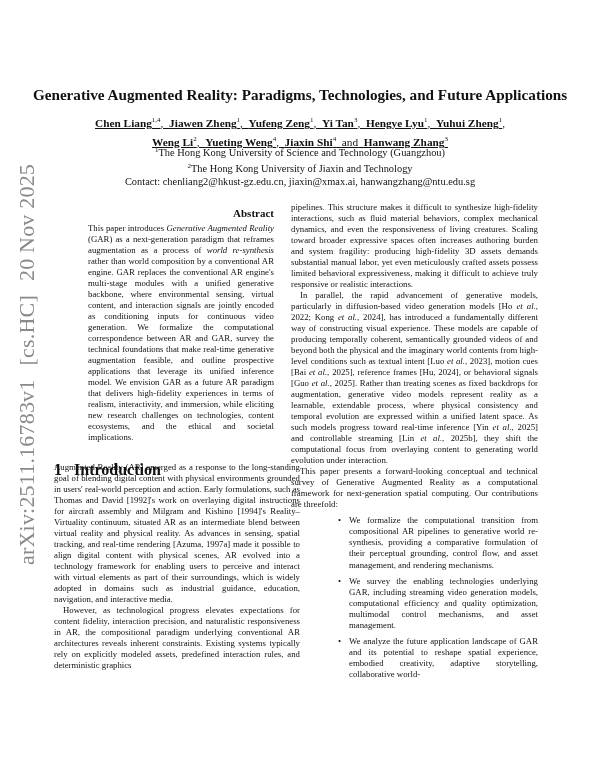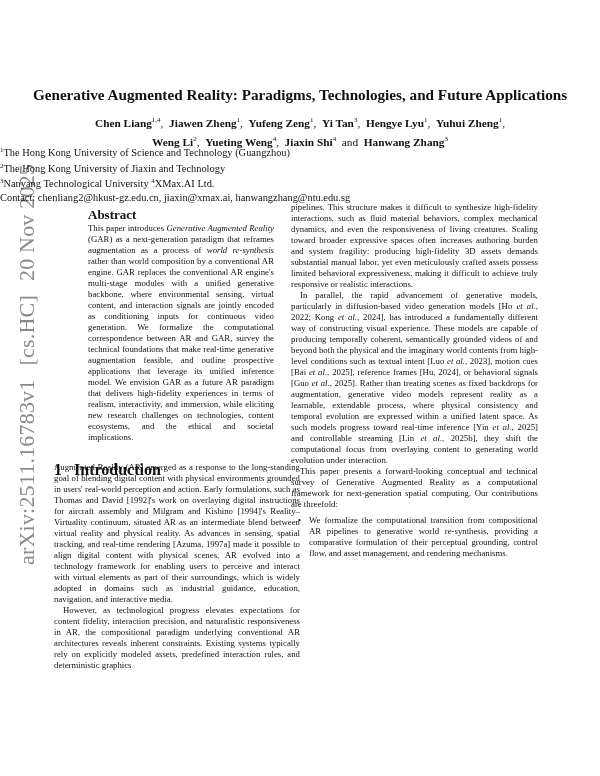--- a/index.html
+++ b/index.html
@@ -4,38 +4,38 @@
 <style>
   html, body { margin:0; padding:0; background:#ffffff; }
   body { width:600px; height:776px; position:relative; overflow:hidden;
          font-family:"Liberation Serif", "DejaVu Serif", serif; color:#111; }
   .stamp { position:absolute; left:14px; top:565px; transform-origin:0 0; transform:rotate(-90deg);
            font-size:22px; color:#8a8a8a; white-space:nowrap; letter-spacing:0.2px; }
   .stamp span { margin-right:14px; }
   .title { position:absolute; top:86px; left:0; width:600px; text-align:center;
            font-size:15.2px; font-weight:bold; }
   .authors { position:absolute; top:113px; left:0; width:600px; text-align:center;
-             font-size:11.3px; line-height:15.5px; }
+             font-size:11.3px; line-height:15.5px;text-decoration:underline; }
   .authors b { font-weight:bold; }
   .authors sup { font-size:7px; vertical-align:5px; font-weight:normal; }
-  .affil { position:absolute; top:144px; left:0; width:600px; text-align:left;
+  .affil { position:absolute; top:144px; left:0; width:600px; text-align:center;
            font-size:10.4px; line-height:13.5px; }
   .affil sup { font-size:7px; vertical-align:4px; }
   .col { position:absolute; font-size:8.75px; line-height:11.02px; text-align:justify; }
   .col p { margin:0; }
   .col p.ind { text-indent:9px; }
-  .abs-head { position:absolute; top:207px; left:88px; width:186px; text-align:left;
-              font-size:13px; font-weight:bold; }
+  .abs-head { position:absolute; top:207px; left:88px; width:186px; text-align:right;
+              font-size:11px; font-weight:bold; }
   .abstract { top:223px; left:88px; width:186px; }
   .sec-head { position:absolute; top:461px; left:54px; font-size:16px; font-weight:bold; }
   .sec-head span.num { margin-right:12px; }
   .left { top:462px; left:54px; width:246px; }
   .right { top:202px; left:291px; width:247px; }
   .right ul { margin:5px 0 0 0; padding:0 0 0 18px; list-style:none; }
-  .right li { position:relative; margin-bottom:5px; }
+  .right li { position:relative; margin-bottom:5px;margin-left:40px; }
   .right li::before { content:"\2022"; position:absolute; left:-11px; top:0; }
   i { font-style:italic;margin-top:46px; }
 </style>
 </head>
 <body>
 
 <div class="stamp">
   <span>arXiv:2511.16783v1</span><span>[cs.HC]</span><span>20 Nov 2025</span>
 </div>
 
@@ -51,21 +51,20 @@
   <b>Weng Li</b><sup>2</sup>,&nbsp;
   <b>Yueting Weng</b><sup>4</sup>,&nbsp;
   <b>Jiaxin Shi</b><sup>4</sup>&nbsp;
   <span>and</span>&nbsp;
   <b>Hanwang Zhang</b><sup>3</sup>
 </div>
 
 <div class="affil">
   <div><sup>1</sup><span>The Hong Kong University of Science and Technology (Guangzhou)</span></div>
   <div><sup>2</sup><span>The Hong Kong University of Jiaxin and Technology</span></div>
-  <div><sup>3</sup><span>Nanyang Technological University </span><sup>4</sup><span>XMax.AI Ltd.</span></div>
   <div>Contact: chenliang2@hkust-gz.edu.cn, jiaxin@xmax.ai, hanwangzhang@ntu.edu.sg</div>
 </div>
 
 <div class="abs-head">Abstract</div>
 <div class="col abstract">
   <p><span>This paper introduces </span><i>Generative Augmented Reality</i><span> (GAR) as a next-generation paradigm that reframes augmentation as a process of </span><i>world re-synthesis</i><span> rather than world composition by a conventional AR engine.  GAR replaces the conventional AR engine's multi-stage modules with a unified generative backbone, where environmental sensing, virtual content, and interaction signals are jointly encoded as conditioning inputs for continuous video generation.  We formalize the computational correspondence between AR and GAR, survey the technical foundations that make real-time generative augmentation feasible, and outline prospective applications that leverage its unified inference model.  We envision GAR as a future AR paradigm that delivers high-fidelity experiences in terms of realism, interactivity, and immersion, while eliciting new research challenges on technologies, content ecosystems, and the ethical and societal implications.</span></p>
 </div>
 
 <div class="sec-head"><span class="num">1</span><span>Introduction</span></div>
 
@@ -73,14 +72,16 @@
   <p>Augmented Reality (AR) emerged as a response to the long-standing goal of blending digital content with physical environments grounded in users' real-world perception and action. Early formulations, such as Thomas and David [1992]'s work on overlaying digital instructions for aircraft assembly and Milgram and Kishino [1994]'s Reality–Virtuality continuum, situated AR as an intermediate blend between virtual reality and physical reality.  As advances in sensing, spatial tracking, and real-time rendering [Azuma, 1997a] made it possible to align digital content with physical scenes, AR evolved into a technology framework for enabling users to perceive and interact with virtual elements as part of their surroundings, which is widely adopted in domains such as industrial guidance, education, navigation, and interactive media.</p>
   <p class="ind">However, as technological progress elevates expectations for content fidelity, interaction precision, and naturalistic responsiveness in AR, the compositional paradigm underlying conventional AR architectures reveals inherent constraints. Existing systems typically rely on explicitly modeled assets, predefined interaction rules, and deterministic graphics</p>
 </div>
 
 <div class="col right">
   <p>pipelines. This structure makes it difficult to synthesize high-fidelity interactions, such as fluid material behaviors, complex mechanical dynamics, and even the responsiveness of living creatures.  Scaling toward broader expressive spaces often increases authoring burden and system fragility: producing high-fidelity 3D assets demands substantial manual labor, yet even meticulously crafted assets possess limited behavioral expressiveness, making it difficult to achieve truly responsive or realistic interactions.</p>
   <p class="ind"><span>In parallel, the rapid advancement of generative models, particularly in diffusion-based video generation models [Ho </span><i>et al.</i><span>, 2022; Kong </span><i>et al.</i><span>, 2024], has introduced a fundamentally different way of constructing visual experience.  These models are capable of producing temporally coherent, semantically grounded videos of and beyond both the physical and the imaginary world contents from high-level conditions such as textual intent [Luo </span><i>et al.</i><span>, 2023], motion cues [Bai </span><i>et al.</i><span>, 2025], reference frames [Hu, 2024], or behavioral signals [Guo </span><i>et al.</i><span>, 2025].  Rather than treating scenes as fixed backdrops for augmentation, generative video models represent reality as a learnable, extendable process, where physical consistency and temporal evolution are expressed within a unified latent space.  As such models progress toward real-time inference [Yin </span><i>et al.</i><span>, 2025] and controllable streaming [Lin </span><i>et al.</i><span>, 2025b], they shift the computational focus from overlaying content to generating world evolution under interaction.</span></p>
   <p class="ind">This paper presents a forward-looking conceptual and technical survey of Generative Augmented Reality as a computational framework for next-generation spatial computing. Our contributions are threefold:</p>
   <ul>
     <li>We formalize the computational transition from compositional AR pipelines to generative world re-synthesis, providing a comparative formulation of their perceptual grounding, control flow, and asset management, and rendering mechanisms.</li>
+    <li>We survey the enabling technologies underlying GAR, including streaming video generation models, computational efficiency and quality optimization, multimodal control mechanisms, and asset management.</li>
+    <li>We analyze the future application landscape of GAR and its potential to reshape spatial experience, embodied creativity, adaptive storytelling, collaborative world-</li>
   </ul>
 </div>
 
 </body></html>

